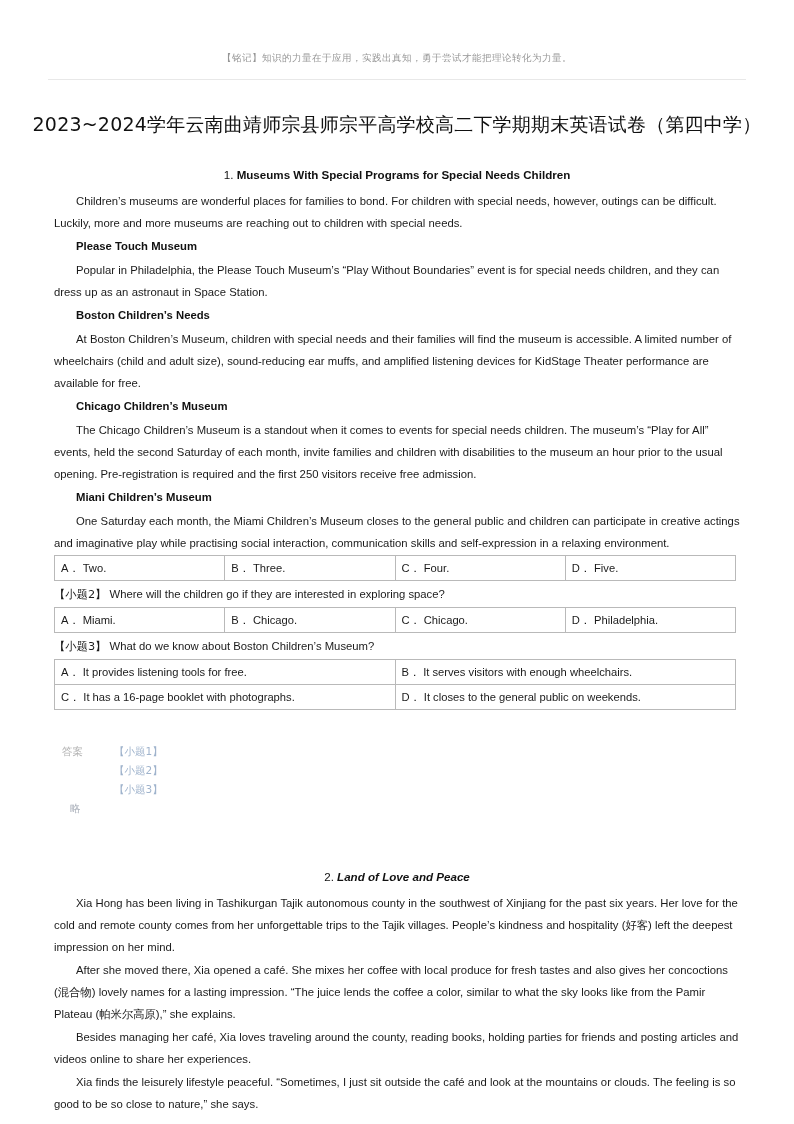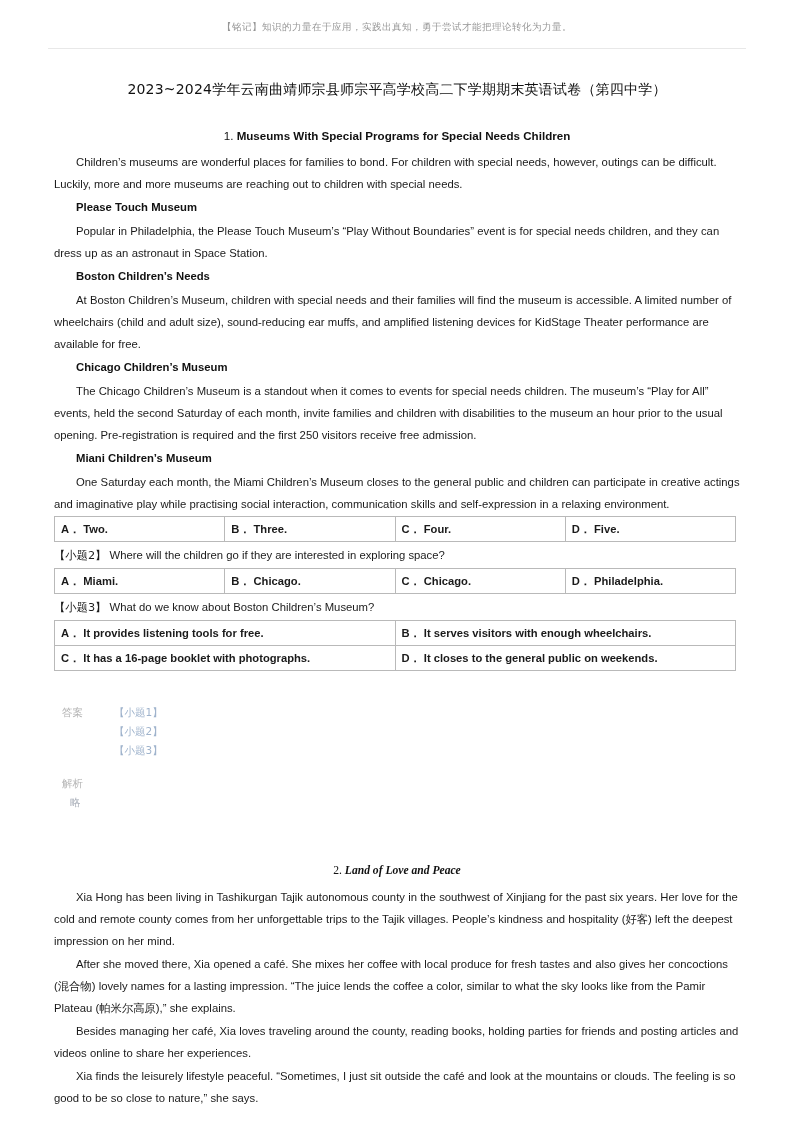--- a/index.html
+++ b/index.html
@@ -23,33 +23,33 @@
     position: relative;
   }
 
   
   .running-header {
     text-align: center;
     font-family: "DejaVu Sans", sans-serif;
     font-size: 9.5px;
     color: #6d6d6d;
     letter-spacing: 0.5px;
-    padding-top: 21px;
+    padding-top: 52px;
     opacity: 0.72;
   }
   .header-rule {
     margin: 14px 48px 0 48px;
     border-bottom: 1px solid #e8e8e8;
   }
 
   
   .doc-title {
     text-align: center;
     font-family: "DejaVu Sans", sans-serif;
-    font-size: 14px;
+    font-size: 19px;
     font-weight: 400;
     color: #111;
     margin-top: 32px;
     letter-spacing: 0.2px;
   }
 
   
   .content {
     margin: 0 auto;
     width: 686px;
@@ -58,21 +58,20 @@
 
   .passage-title {
     text-align: center;
     font-size: 11.6px;
     font-weight: bold;
     margin: 8px 0 9px 0;
     color: #111;
   }
   .passage-title.italic {
     font-style: italic;
-    font-family: Liberation Serif, serif;
   }
   .passage-title .num {
     font-style: normal;
     font-weight: normal;
   }
 
   .sub-head {
     font-size: 11.3px;
     font-weight: bold;
     margin: 0 0 2px 0;
@@ -107,21 +106,20 @@
     table-layout: fixed;
   }
   table.options td {
     border: 1px solid #b9b9b9;
     font-size: 11.2px;
     line-height: 18px;
     padding: 3px 5px 3px 6px;
     height: 16px;
     vertical-align: middle;
     color: #1a1a1a;
-    font-weight: bold;
   }
   table.options.cols4 td { width: 25%; }
   table.options.cols2 td { width: 50%; }
   .opt-letter { margin-right: 3px; }
 
   
   .answer-block {
     margin-top: 32px;
     padding-left: 8px;
     color: #a8b0bd;
@@ -228,23 +226,20 @@
 
       <div class="answer-block">
         <div class="answer-row">
           <div class="answer-label">答案</div>
           <div class="answer-items">
             <span class="answer-item">【小题1】</span>
             <span class="answer-item">【小题2】</span>
             <span class="answer-item">【小题3】</span>
           </div>
         </div>
-        <div class="analysis-row">
-          <div class="answer-label">解析</div>
-        </div>
         <div class="analysis-body">略</div>
       </div>
 
     </div>
 
     <div class="section-gap"></div>
 
     <div>
 
       <div class="passage-title italic">

